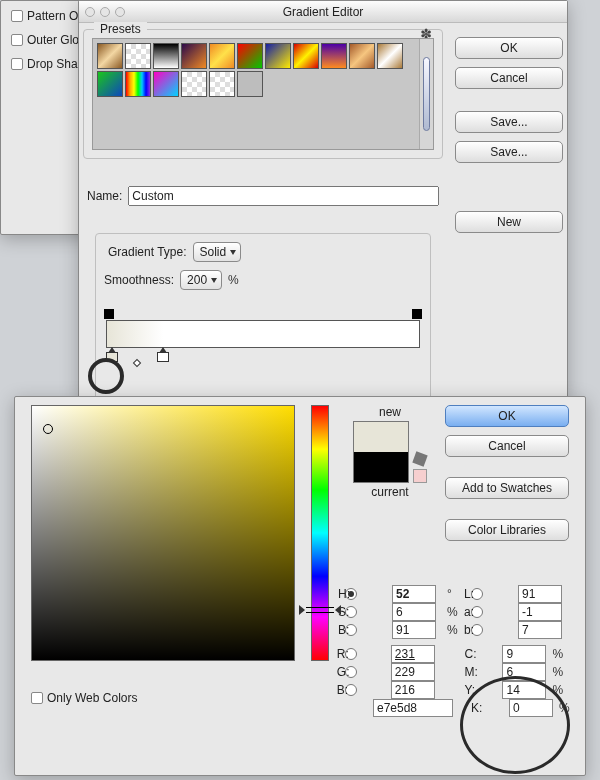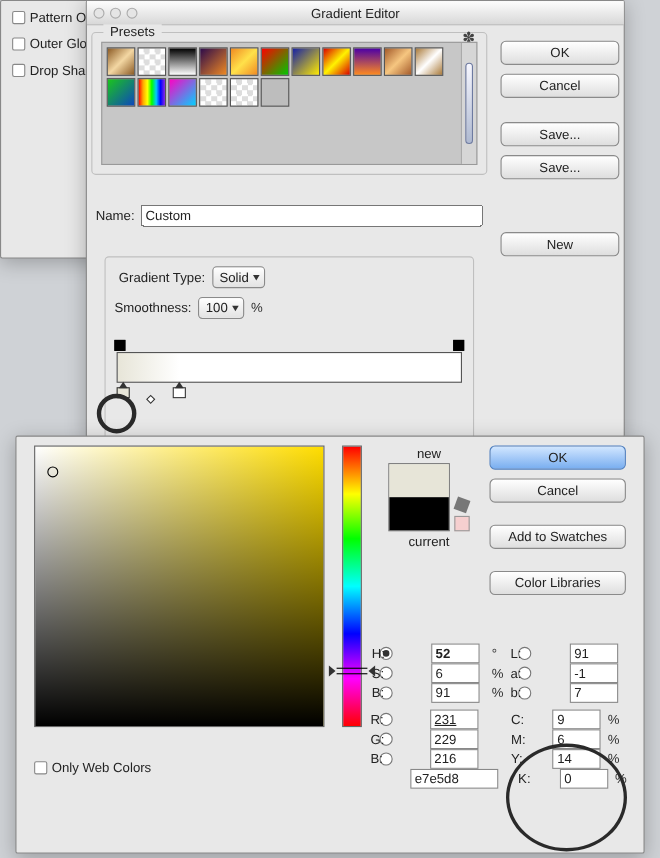--- a/index.html
+++ b/index.html
@@ -166,21 +166,21 @@
       <div class="group" style="padding-bottom:60px;">
         <div class="row" style="margin-bottom:8px;">
           <span style="margin-left:4px;">Gradient Type:</span>
           <span class="sel">
               <span>Solid</span>
             </span>
         </div>
         <div class="row" style="margin-bottom:20px;">
           <span>Smoothness:</span>
           <span class="sel">
-              <span>100</span>
+              <span>200</span>
             </span>
           <span class="unit">%</span>
         </div>
         <div class="gbar-area">
           <div class="opstop" style="left:1%"></div>
           <div class="opstop" style="left:99%"></div>
           <div class="gbar"></div>
           <div class="cstop" style="left:2%">
               <div class="house" style="background:#e7e5d8"></div>
             </div>

